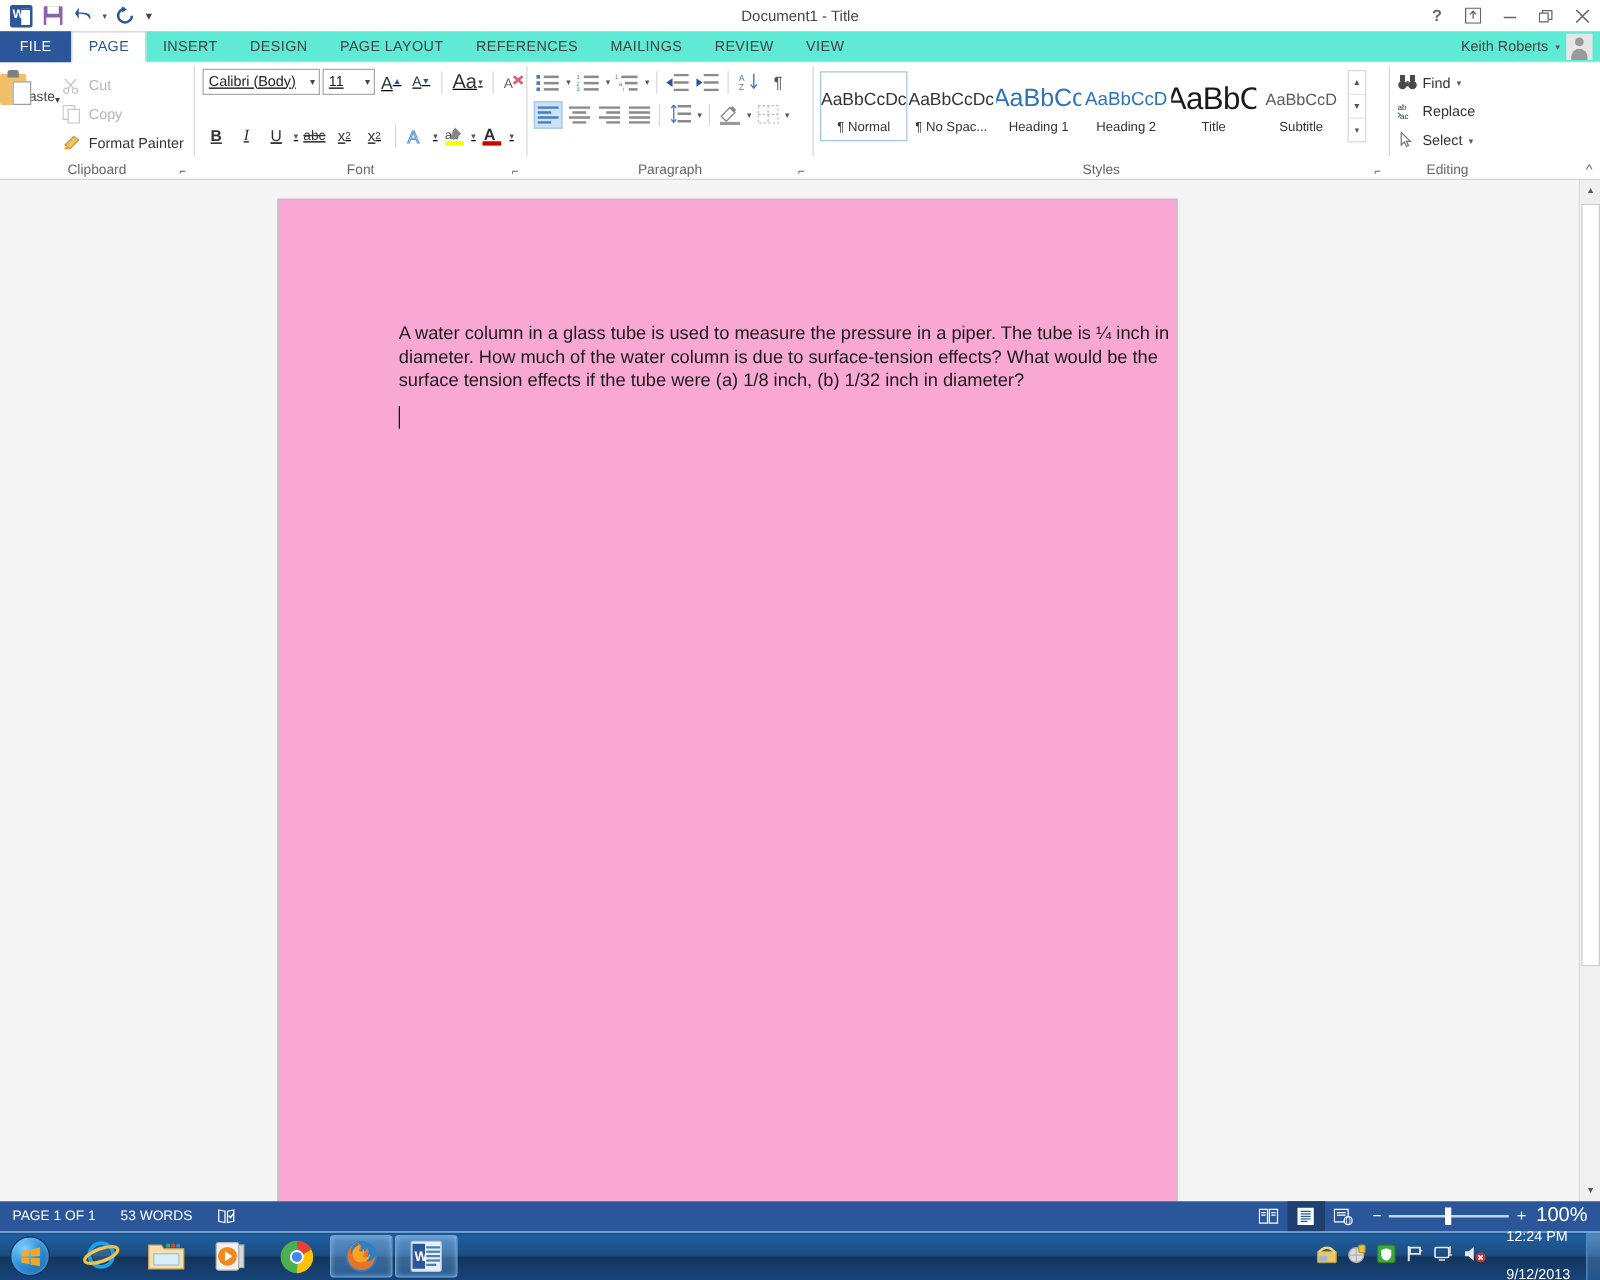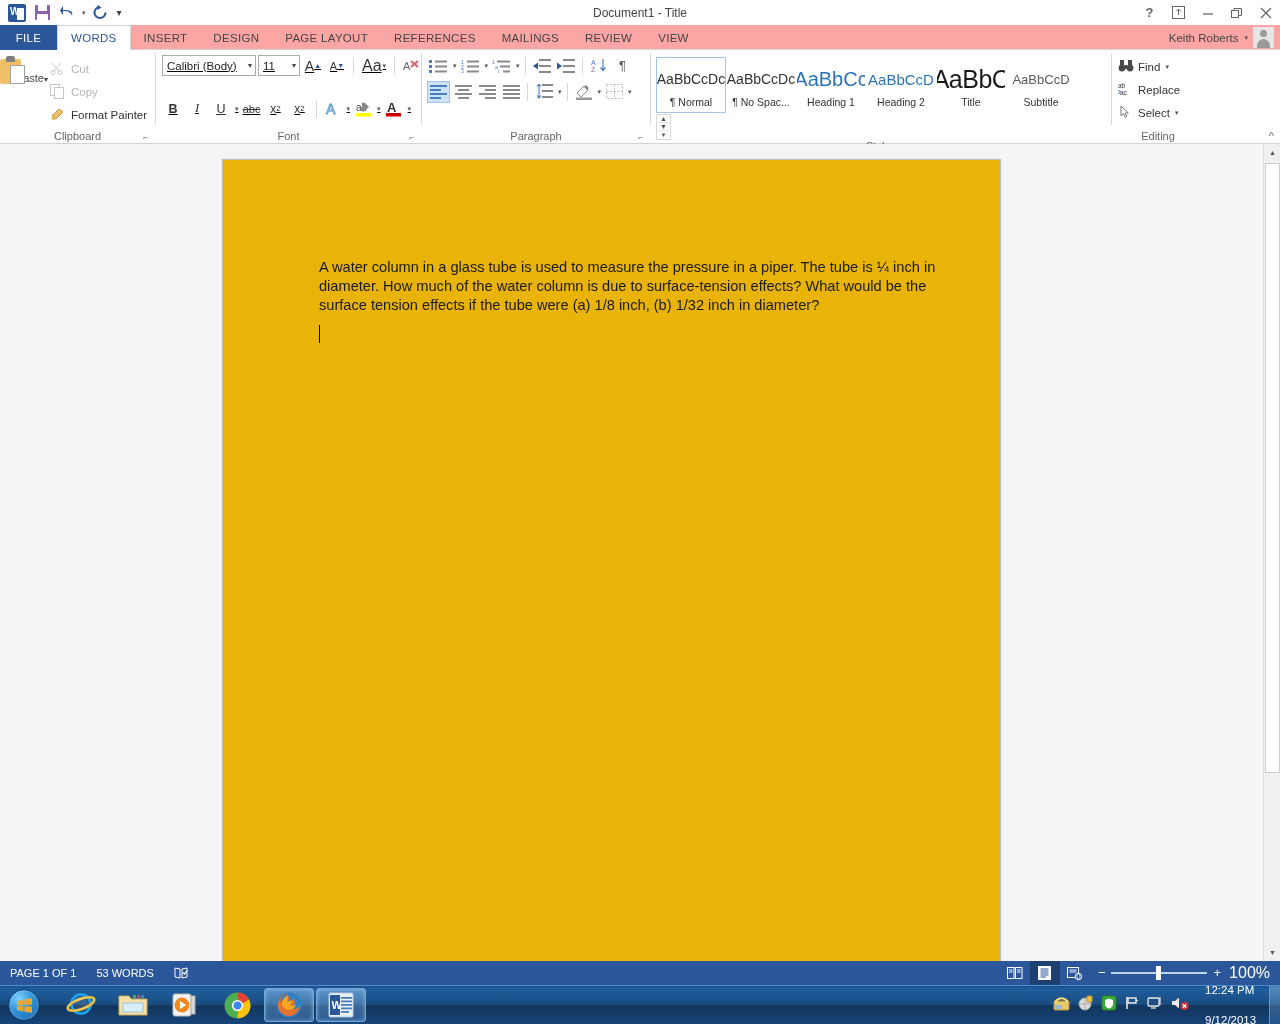--- a/index.html
+++ b/index.html
@@ -55,21 +55,21 @@
   }
   .win-btn {
     width: 29px; height: 25px; display: flex; align-items: center;
     justify-content: center; color: #666; font-size: 13px;
   }
   .win-btn svg { display:block; }
 
   
   .tabstrip {
     position: absolute; top: 25px; left: 0; width: 1280px; height: 25px;
-    background: #fca5a5; display: flex; align-items: stretch;
+    background: #5eead4; display: flex; align-items: stretch;
     border-bottom: 1px solid #d4d4d4;
   }
   .tab-file {
     background: #2b579a; color: #fff; font-size: 11.5px; letter-spacing: .3px;
     display: flex; align-items: center; justify-content: center;
     width: 57px; height: 25px;
   }
   .tab {
     display: flex; align-items: center; justify-content: center;
     padding: 0 13px; font-size: 11.5px; color: #444; letter-spacing: .3px;
@@ -171,21 +171,21 @@
   .sup { font-size: 8px; vertical-align: super; }
   .sub { font-size: 8px; vertical-align: sub; }
 
   
   .g-para { width: 228px; }
   .para-rows { display: flex; flex-direction: column; gap: 3px; padding-left: 5px; }
 
   
   .g-styles { width: 460px; }
   .styles-box {
-    display: flex; align-items: stretch; padding-left: 4px; padding-top: 2px; flex-direction: column;
+    display: flex; align-items: stretch; padding-left: 4px; padding-top: 2px;
   }
   .style-gallery { display: flex; border: 1px solid transparent; }
   .style-item {
     width: 70px; height: 56px; display: flex; flex-direction: column;
     align-items: center; justify-content: center; border: 1px solid transparent;
   }
   .style-item.selected { border: 1px solid #a3c6e8; background: #fff; }
   .style-preview {
     height: 34px; display: flex; align-items: center; justify-content: center;
     font-size: 14px; color: #333; overflow: hidden; white-space: nowrap;
@@ -219,22 +219,22 @@
   .ribbon-collapse {
     position: absolute; right: 6px; bottom: 1px; font-size: 11px; color: #666;
   }
 
   
   .docarea {
     position: absolute; top: 144px; left: 0; width: 1280px; height: 817px;
     background: #f5f5f5; overflow: hidden;
   }
   .page {
-    position: absolute; left: 222px; top: 15px; width: 779px; height: 820px;
-    background: #eab308; border: 1px solid #c0c0c0;
+    position: absolute; left: 222px; top: 15px; width: 720px; height: 820px;
+    background: #f9a8d4; border: 1px solid #c0c0c0;
     box-shadow: 0 0 2px rgba(0,0,0,0.08);
   }
   .doc-text {
     position: absolute; left: 96px; top: 98px; width: 625px;
     font-size: 14.6px; line-height: 19px; color: #1a1a1a;
     font-family: "Liberation Sans", sans-serif;
   }
   .caret-line {
     position: absolute; left: 96px; top: 165px; width: 1px; height: 18px;
     background: #000;
@@ -373,21 +373,21 @@
     <div class="win-btn">
       <svg width="12" height="12" viewBox="0 0 12 12">
           <path d="M1 1 L11 11 M11 1 L1 11" stroke="#666" stroke-width="1.3"></path>
         </svg>
     </div>
   </div>
 </div>
 
 <div class="tabstrip">
   <div class="tab-file">FILE</div>
-  <div class="tab active">WORDS</div>
+  <div class="tab active">PAGE</div>
   <div class="tab">INSERT</div>
   <div class="tab">DESIGN</div>
   <div class="tab">PAGE LAYOUT</div>
   <div class="tab">REFERENCES</div>
   <div class="tab">MAILINGS</div>
   <div class="tab">REVIEW</div>
   <div class="tab">VIEW</div>
   <div class="account">
     <span class="account-name">Keith Roberts</span>
     <span class="caret-sm">▾</span>

